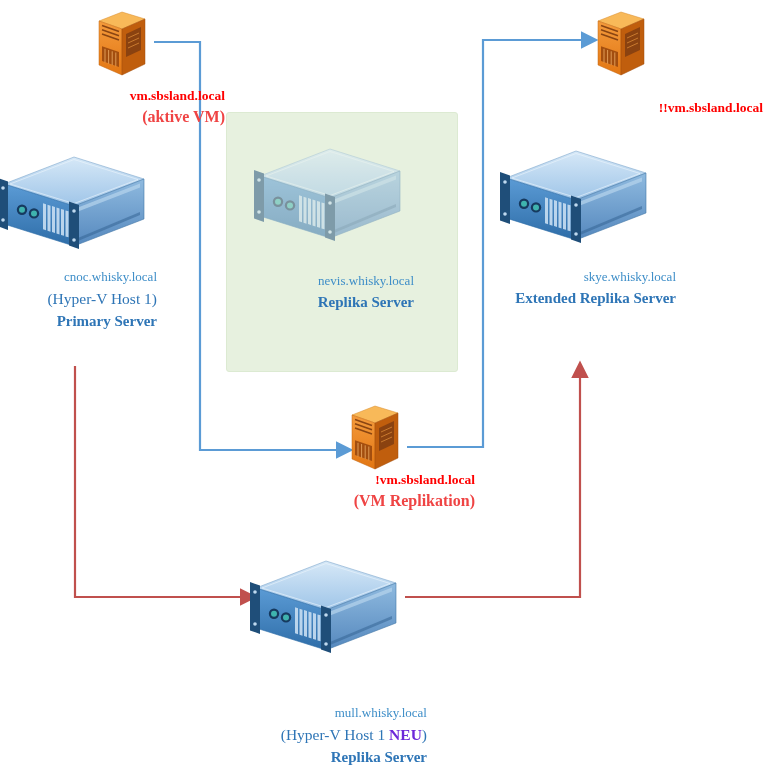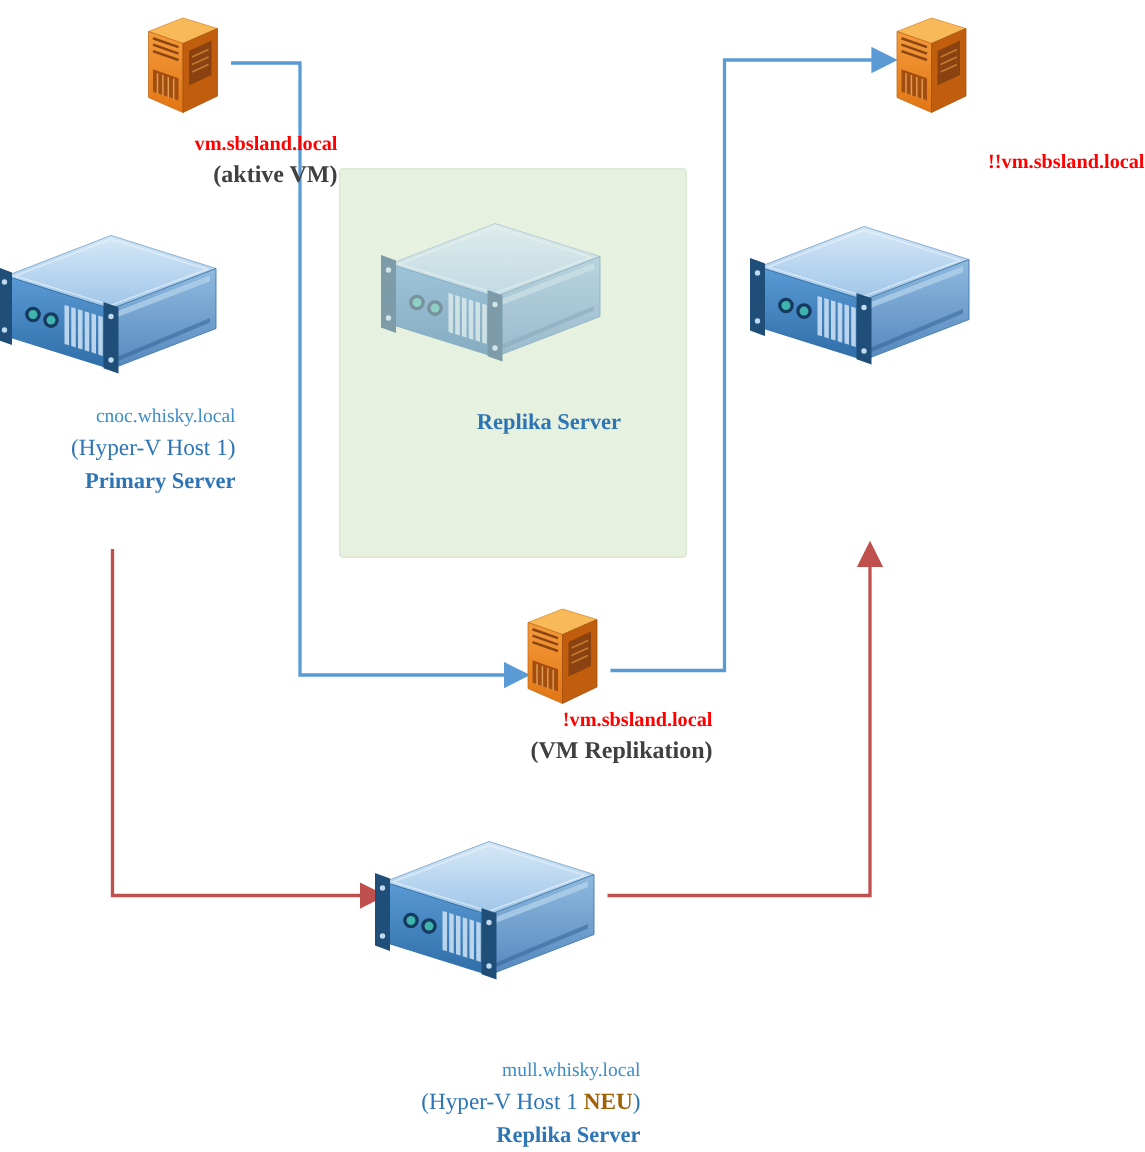--- a/index.html
+++ b/index.html
@@ -11,22 +11,22 @@
     position:absolute;left:226px;top:112px;width:230px;height:258px;
     background:#e7f1df;border:1px solid #dcead2;border-radius:3px;z-index:0;
   }
   .arrows{position:absolute;left:0;top:0;width:763px;height:768px;z-index:1;pointer-events:none;}
   .node{position:absolute;z-index:2;}
   .labels{position:absolute;text-align:right;z-index:2;line-height:1.15;font-family:Liberation Serif, serif;}
   .fqdn{font-size:13px;color:#3e8ec8;margin-bottom:5px;}
   .hostline{font-size:15.5px;color:#2e75b6;margin-bottom:5px;}
   .role{font-size:15px;font-weight:bold;color:#2e75b6;}
   .vm-name{font-size:13.5px;color:#ff0000;font-weight:600;margin-bottom:4px;}
-  .vm-cap{font-size:16px;color:#404040;font-weight:600;}
-  .neu{color:#a16207;font-weight:bold;}
+  .vm-cap{font-size:16px;color:#ef4444;font-weight:600;}
+  .neu{color:#6d28d9;font-weight:bold;}
   .faded{opacity:.52;}
 </style>
 </head>
 <body>
 
 <div class="canvas">
 
   <div class="zone"></div>
 
   <svg class="arrows">
@@ -187,20 +187,21 @@
       <path d="M54,58.1 l3,0.94 l0,26 l-3,-0.94 z" fill="#C8DEF2" opacity="0.9"></path>
       <path d="M58.5,59.5 l3,0.94 l0,26 l-3,-0.94 z" fill="#C8DEF2" opacity="0.9"></path>
       <path d="M63,60.9 l3,0.94 l0,26 l-3,-0.94 z" fill="#C8DEF2" opacity="0.9"></path>
       <path d="M67.5,62.4 l3,0.94 l0,26 l-3,-0.94 z" fill="#C8DEF2" opacity="0.9"></path>
       <polygon points="71,53.4 81,56.9 81,101 71,97.5" fill="#1F4E79"></polygon>
       <circle cx="76" cy="63" r="1.8" fill="#BFD9EF"></circle>
         <circle cx="76" cy="92" r="1.8" fill="#BFD9EF"></circle>
     </svg>
   </div>
   <div class="labels" style="left:234px;top:274px;width:180px;">
+    <div class="fqdn">nevis.whisky.local</div>
     <div class="role">Replika Server</div>
   </div>
 
   <div class="node" style="left:500px;top:142px;">
     <svg width="152" height="102" viewBox="0 0 152 102">
       <polygon points="6,36 76,9 146,31 76,58" fill="url(#rt)" stroke="#7FA8CC" stroke-width="0.6"></polygon>
       <polygon points="12,36 76,11.5 140,31.5 76,55.5" fill="none" stroke="#EDF5FC" stroke-width="1" opacity="0.6"></polygon>
       <polygon points="6,36 76,58 76,98 6,76" fill="url(#rf)" stroke="#2E6DA8" stroke-width="0.6"></polygon>
       <polygon points="76,58 146,31 146,71 76,98" fill="url(#rs)" stroke="#4479A8" stroke-width="0.6"></polygon>
       <polygon points="80,59.5 142,35.5 142,39.5 80,63.5" fill="#B7D4EC" opacity="0.7"></polygon>
@@ -217,20 +218,22 @@
       <path d="M54,58.1 l3,0.94 l0,26 l-3,-0.94 z" fill="#C8DEF2" opacity="0.9"></path>
       <path d="M58.5,59.5 l3,0.94 l0,26 l-3,-0.94 z" fill="#C8DEF2" opacity="0.9"></path>
       <path d="M63,60.9 l3,0.94 l0,26 l-3,-0.94 z" fill="#C8DEF2" opacity="0.9"></path>
       <path d="M67.5,62.4 l3,0.94 l0,26 l-3,-0.94 z" fill="#C8DEF2" opacity="0.9"></path>
       <polygon points="71,53.4 81,56.9 81,101 71,97.5" fill="#1F4E79"></polygon>
       <circle cx="76" cy="63" r="1.8" fill="#BFD9EF"></circle>
         <circle cx="76" cy="92" r="1.8" fill="#BFD9EF"></circle>
     </svg>
   </div>
   <div class="labels" style="left:476px;top:270px;width:200px;">
+    <div class="fqdn">skye.whisky.local</div>
+    <div class="role">Extended Replika Server</div>
   </div>
 
   <div class="node" style="left:250px;top:552px;">
     <svg width="152" height="102" viewBox="0 0 152 102">
       <polygon points="6,36 76,9 146,31 76,58" fill="url(#rt)" stroke="#7FA8CC" stroke-width="0.6"></polygon>
       <polygon points="12,36 76,11.5 140,31.5 76,55.5" fill="none" stroke="#EDF5FC" stroke-width="1" opacity="0.6"></polygon>
       <polygon points="6,36 76,58 76,98 6,76" fill="url(#rf)" stroke="#2E6DA8" stroke-width="0.6"></polygon>
       <polygon points="76,58 146,31 146,71 76,98" fill="url(#rs)" stroke="#4479A8" stroke-width="0.6"></polygon>
       <polygon points="80,59.5 142,35.5 142,39.5 80,63.5" fill="#B7D4EC" opacity="0.7"></polygon>
       <polygon points="80,90 142,64 142,67 80,93" fill="#2F5F8F" opacity="0.5"></polygon>

